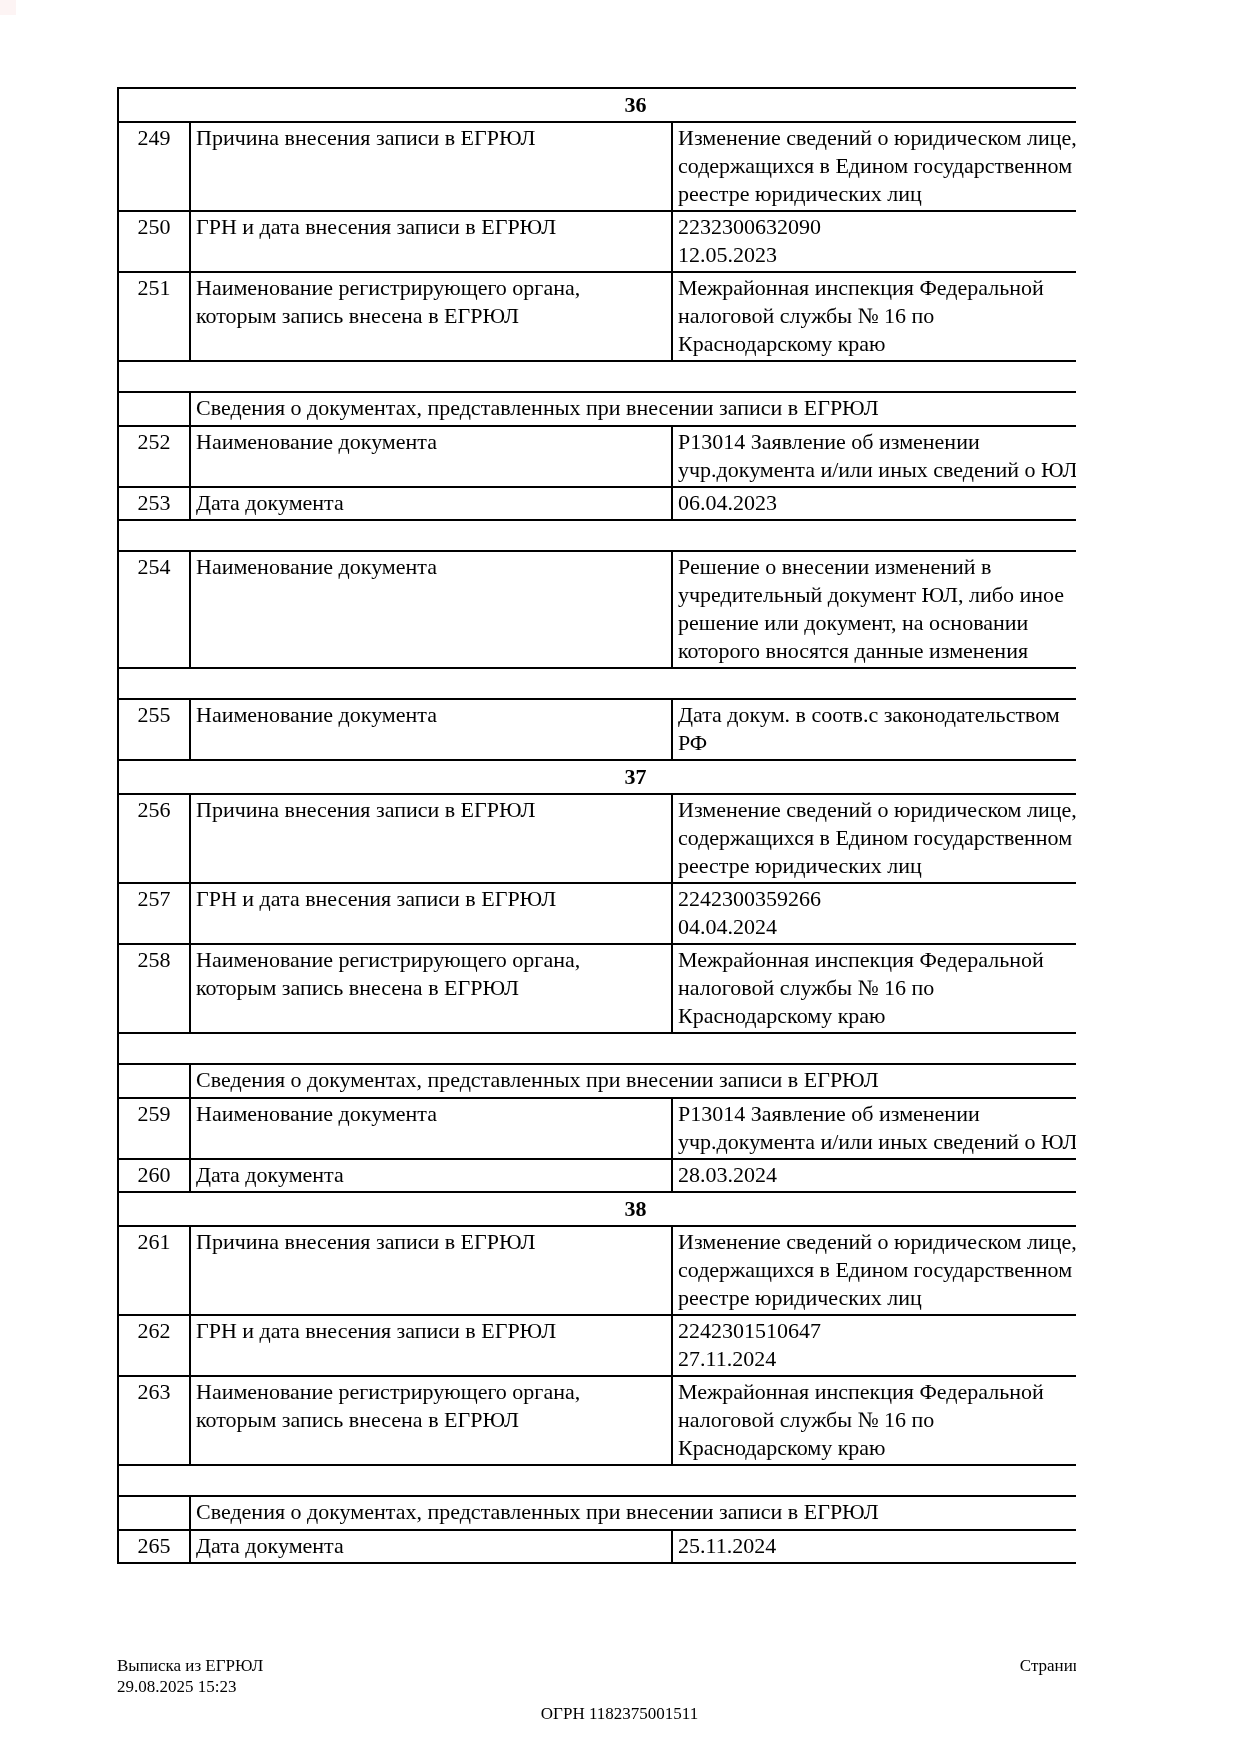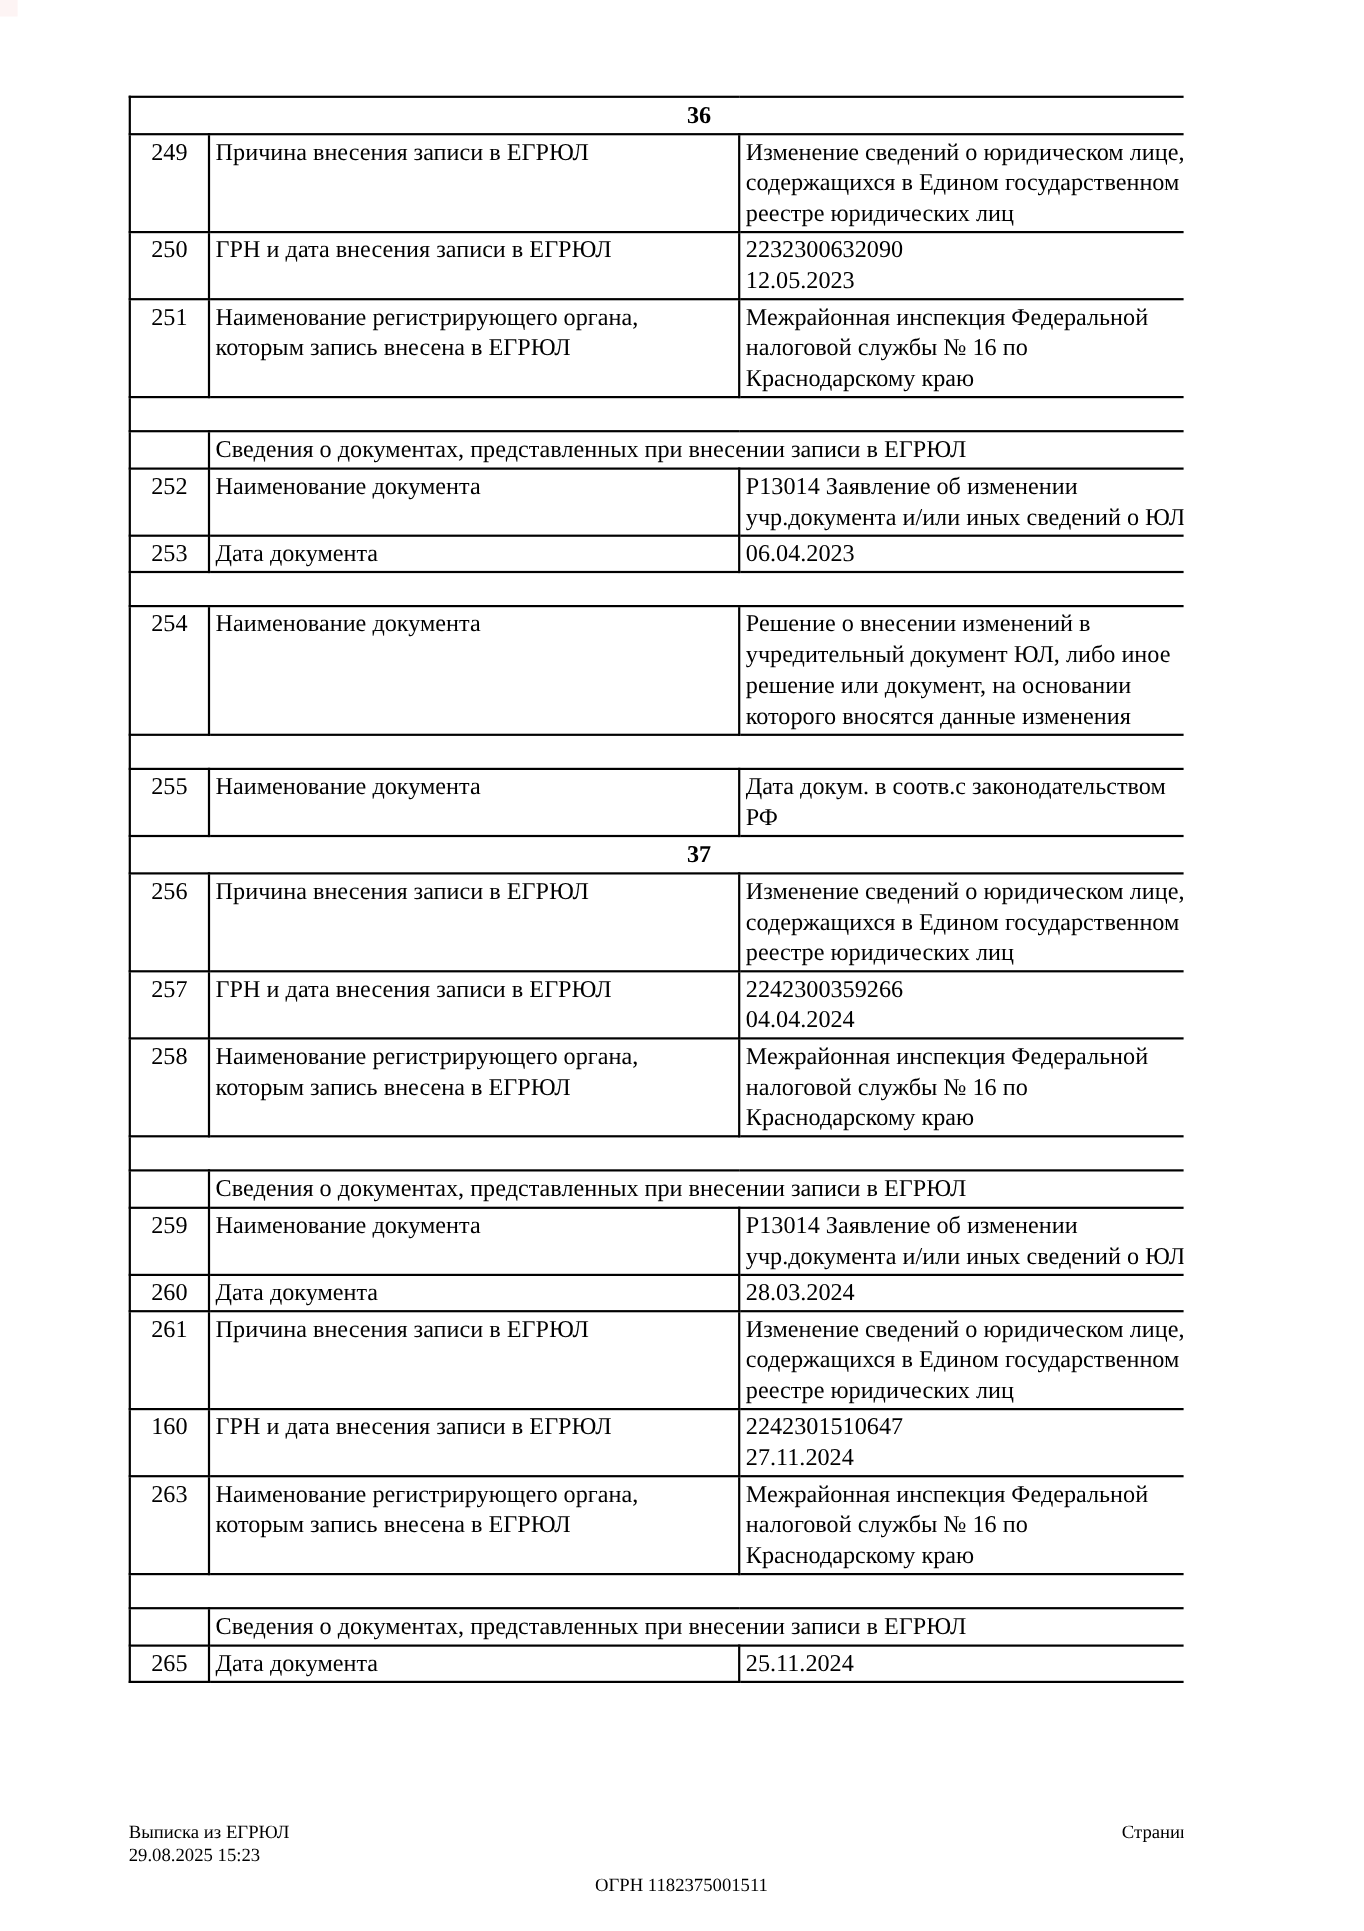--- a/index.html
+++ b/index.html
@@ -186,29 +186,32 @@
           <td class="num">259</td>
           <td class="label">Наименование документа</td>
           <td class="value">Р13014 Заявление об изменении
 учр.документа и/или иных сведений о ЮЛ</td>
         </tr>
         <tr class="data-row">
           <td class="num">260</td>
           <td class="label">Дата документа</td>
           <td class="value">28.03.2024</td>
         </tr>
+        <tr class="section-row">
+          <td colspan="3">38</td>
+        </tr>
         <tr class="data-row">
           <td class="num">261</td>
           <td class="label">Причина внесения записи в ЕГРЮЛ</td>
           <td class="value">Изменение сведений о юридическом лице,
 содержащихся в Едином государственном
 реестре юридических лиц</td>
         </tr>
         <tr class="data-row">
-          <td class="num">160</td>
+          <td class="num">262</td>
           <td class="label">ГРН и дата внесения записи в ЕГРЮЛ</td>
           <td class="value">2242301510647
 27.11.2024</td>
         </tr>
         <tr class="data-row">
           <td class="num">263</td>
           <td class="label">Наименование регистрирующего органа,
 которым запись внесена в ЕГРЮЛ</td>
           <td class="value">Межрайонная инспекция Федеральной
 налоговой службы № 16 по

